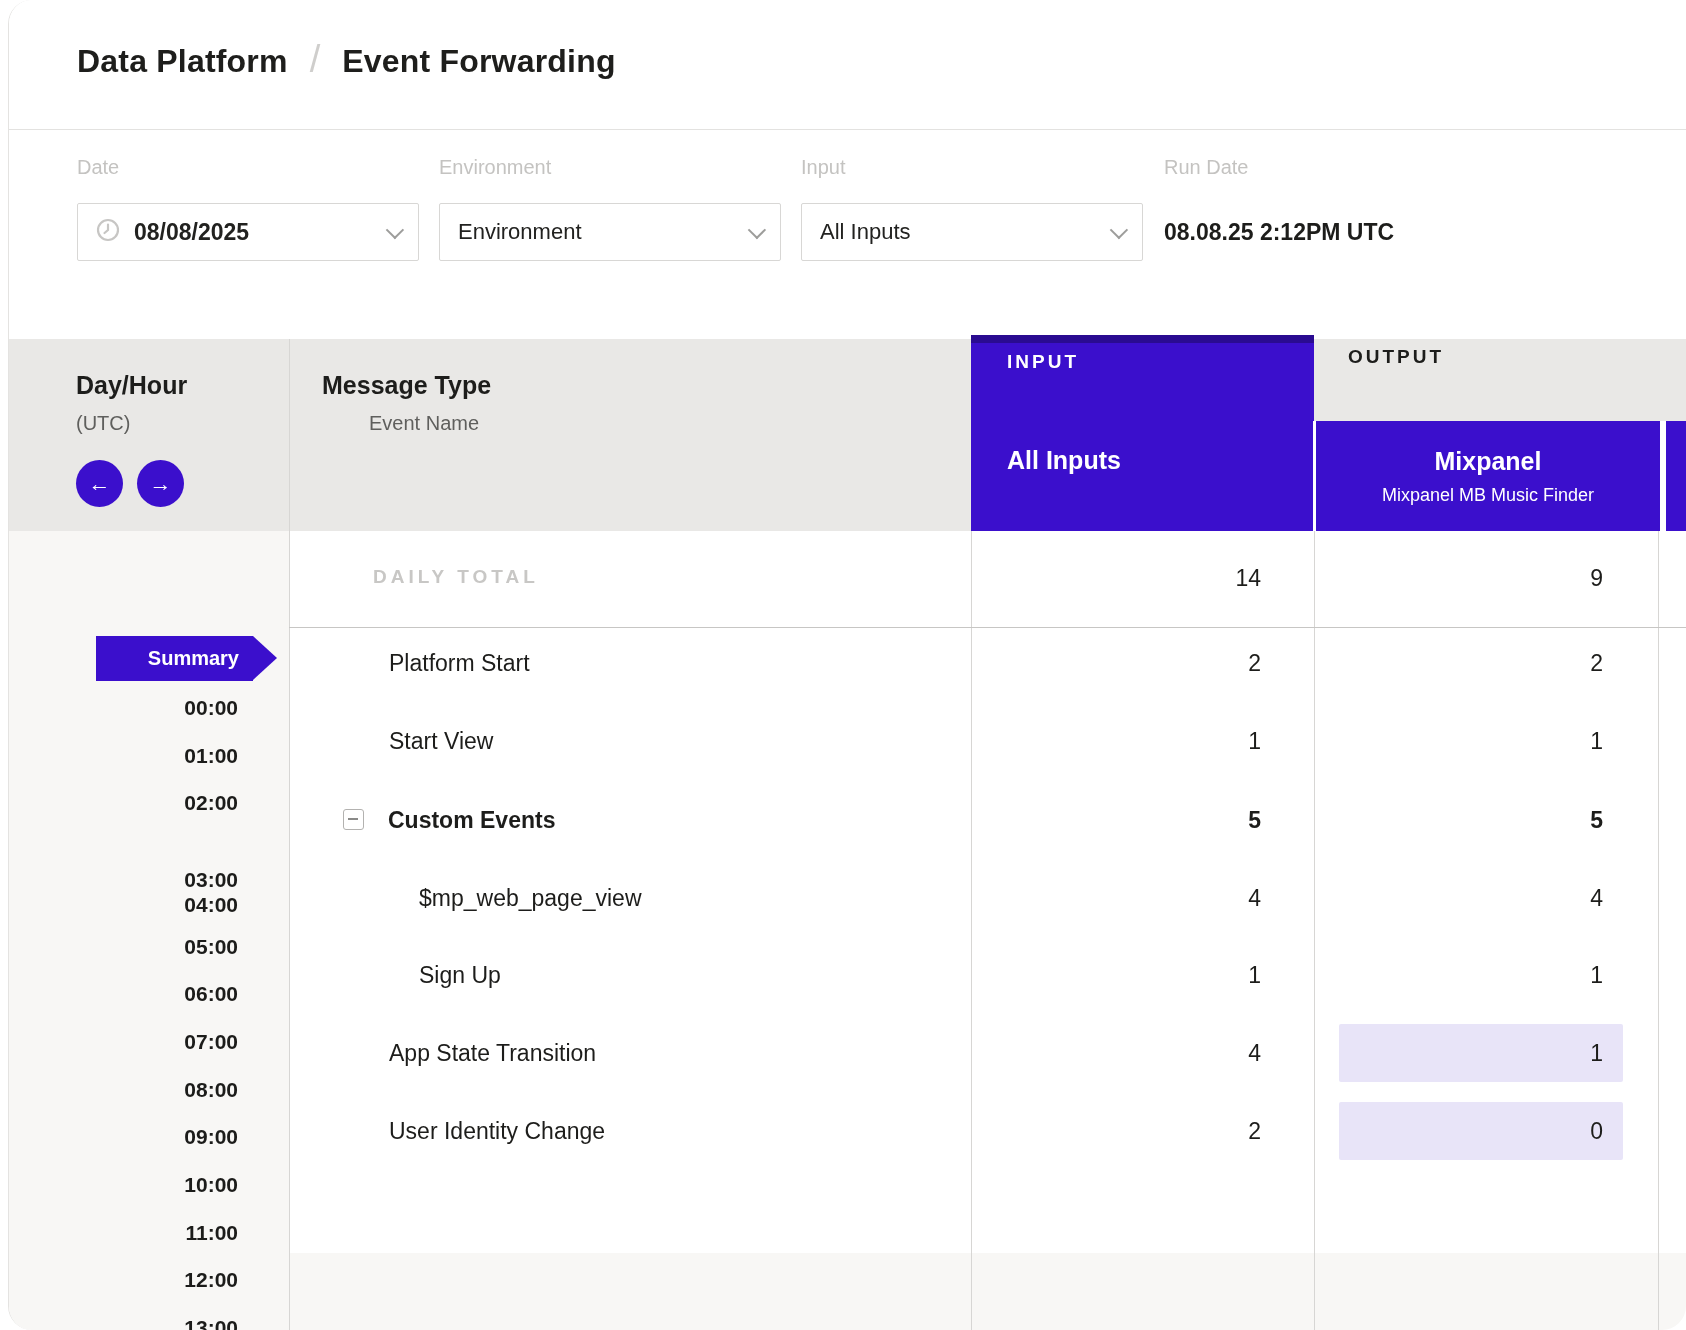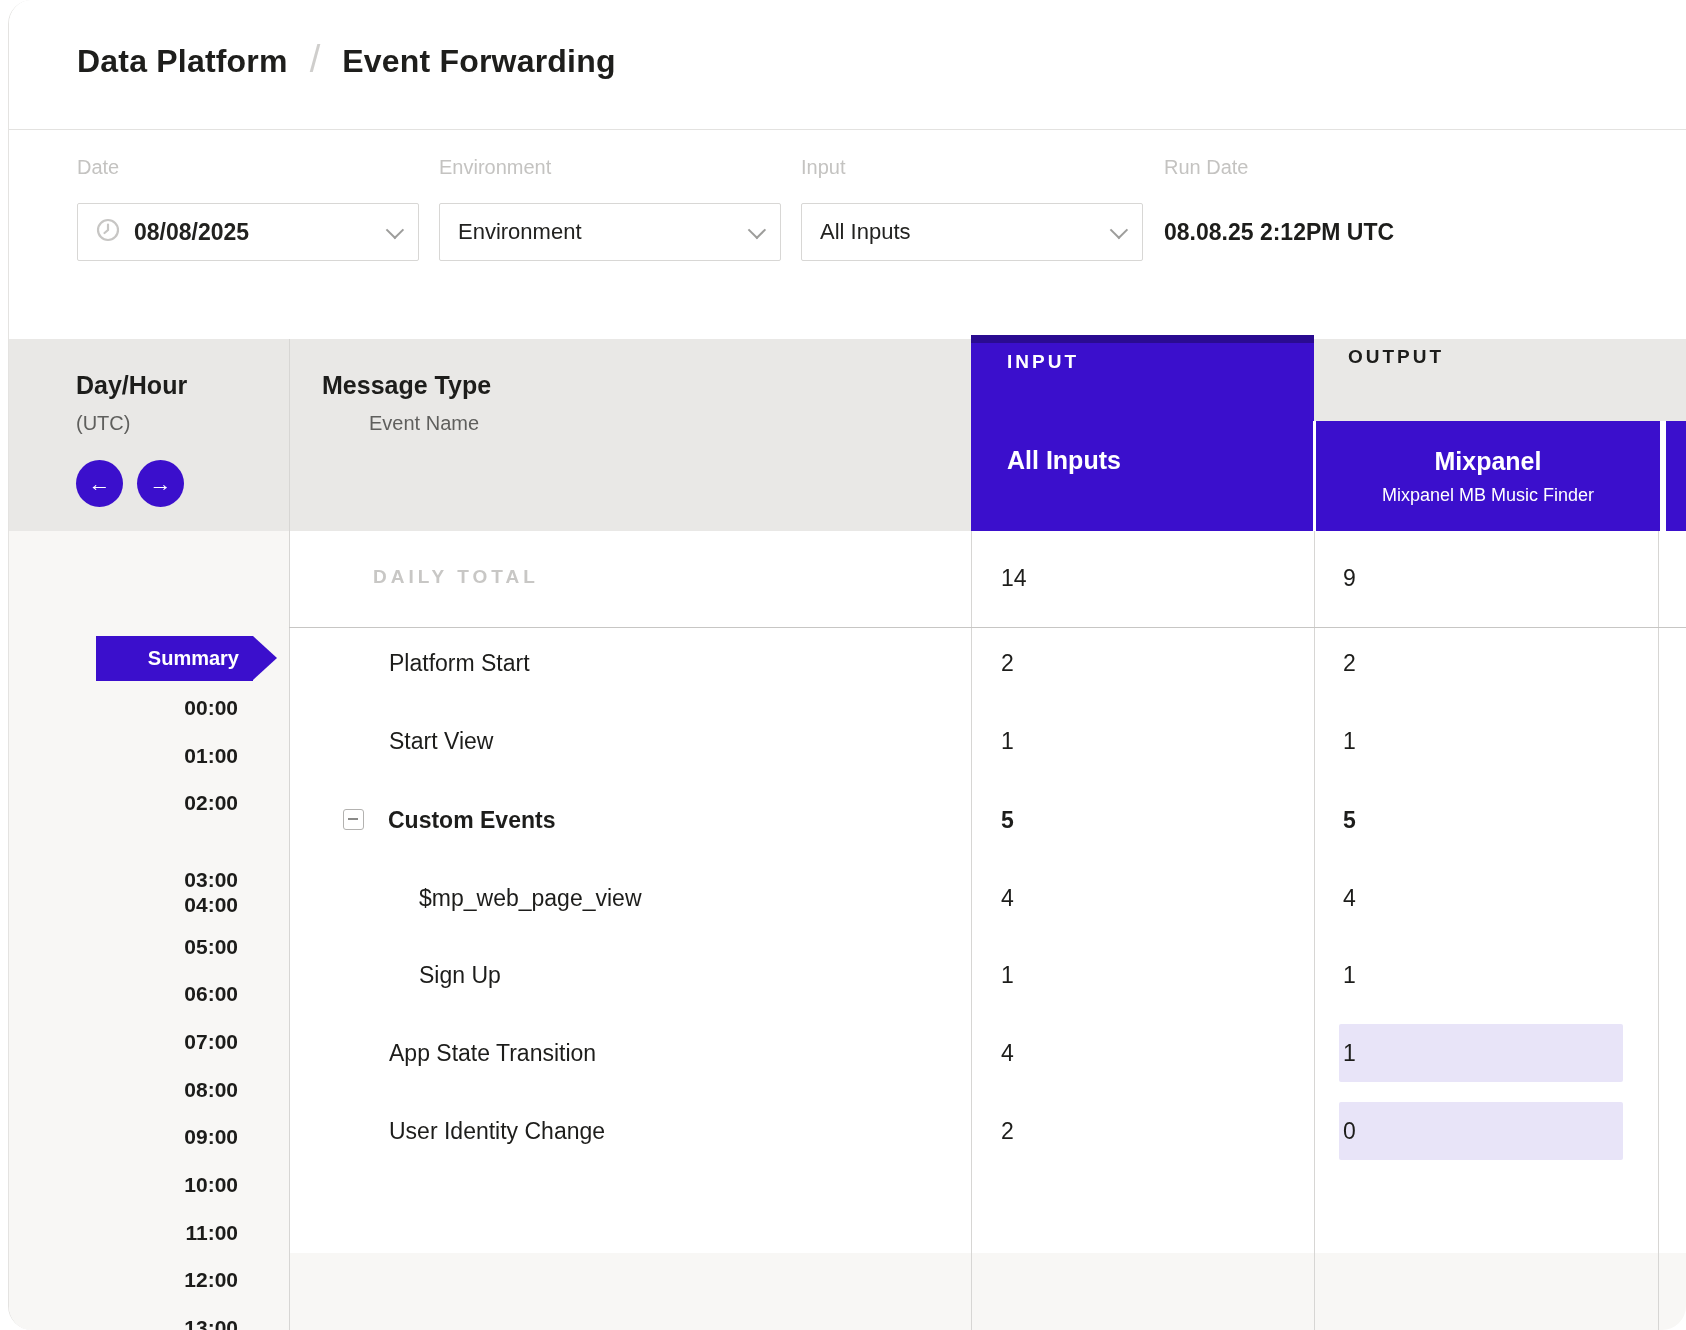--- a/index.html
+++ b/index.html
@@ -38,21 +38,21 @@
   .input-block .grp  { position:absolute; left:36px; top:8px; font-size:19px; font-weight:700; letter-spacing:3px; color:#fff; }
   .input-block .name { position:absolute; left:36px; top:103px; font-size:25px; font-weight:700; color:#fff; }
   .output-label { position:absolute; left:1339px; top:346px; font-size:19px; font-weight:700; letter-spacing:3px; color:#1d1d1b; }
   .mixpanel-block { position:absolute; left:1304px; top:421px; width:350px; height:110px; background:var(--accent-purple); border-left:3px solid #fff; border-right:3px solid #fff; display:flex; flex-direction:column; align-items:center; padding-top:26px; }
   .mixpanel-block .name { font-size:25px; font-weight:700; color:#fff; }
   .mixpanel-block .sub  { margin-top:9px; font-size:18px; color:#fff; }
   .stub-block { position:absolute; left:1654px; top:421px; width:24px; height:110px; background:var(--accent-purple); border-left:3px solid #fff; }
 
   
   .dt-label { position:absolute; left:364px; top:566px; font-size:19px; font-weight:700; letter-spacing:4px; color:#c8c7c5; }
-  .num-cell { position:absolute; width:260px; height:52px; line-height:52px; text-align:left; font-size:23px; color:#1d1d1b; }
+  .num-cell { position:absolute; width:260px; height:52px; line-height:52px; text-align:right; font-size:23px; color:#1d1d1b; }
   .row-label { position:absolute; height:52px; line-height:52px; font-size:23px; color:#1d1d1b; white-space:nowrap; }
   .row-label.bold, .num-cell.bold { font-weight:700; }
   .hl-cell { position:absolute; left:1330px; width:284px; height:58px; background:var(--highlight-lavender); border-radius:2px; }
   .expander { position:absolute; left:334px; width:21px; height:21px; border:1.5px solid #b3b2b0; border-radius:3px; background:transparent; cursor:pointer; }
   .expander::after { content:""; position:absolute; left:4px; top:8px; width:10px; height:1.6px; background:#8a8a88; }
 
   
   .summary-badge { position:absolute; left:87px; top:636px; width:157px; height:45px; background:var(--accent-purple); color:#fff; font-size:20px; font-weight:700; text-align:right; line-height:45px; padding-right:14px; cursor:pointer; }
   .summary-badge::after { content:""; position:absolute; left:157px; top:0; width:0; height:0; border-left:24px solid var(--accent-purple); border-top:22.5px solid transparent; border-bottom:22.5px solid transparent; }
   .hour { position:absolute; left:0; width:229px; height:30px; line-height:30px; text-align:right; font-size:21px; font-weight:700; color:#1c1c1a; cursor:pointer; }

